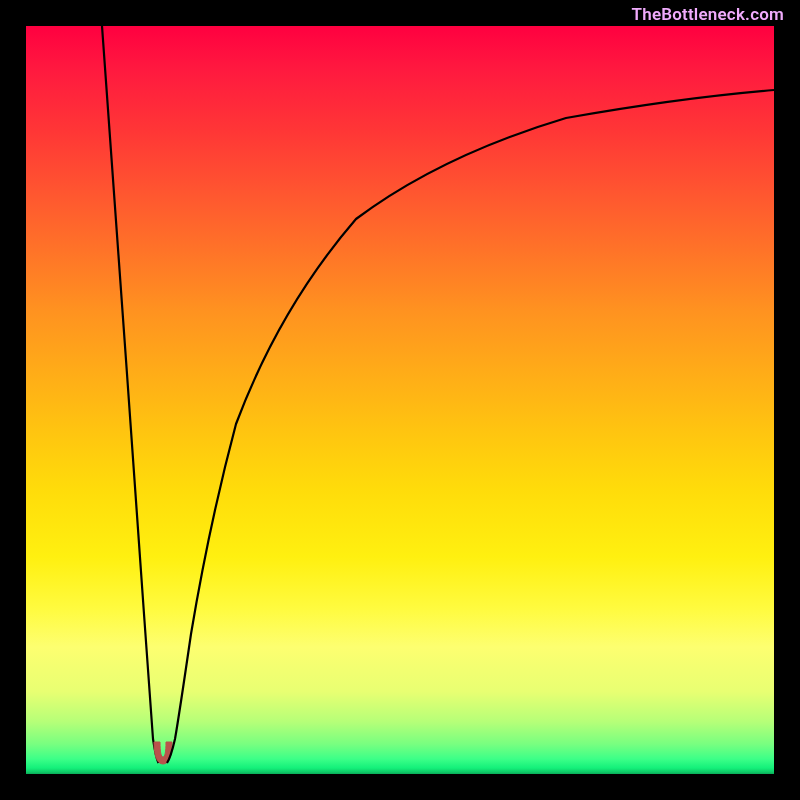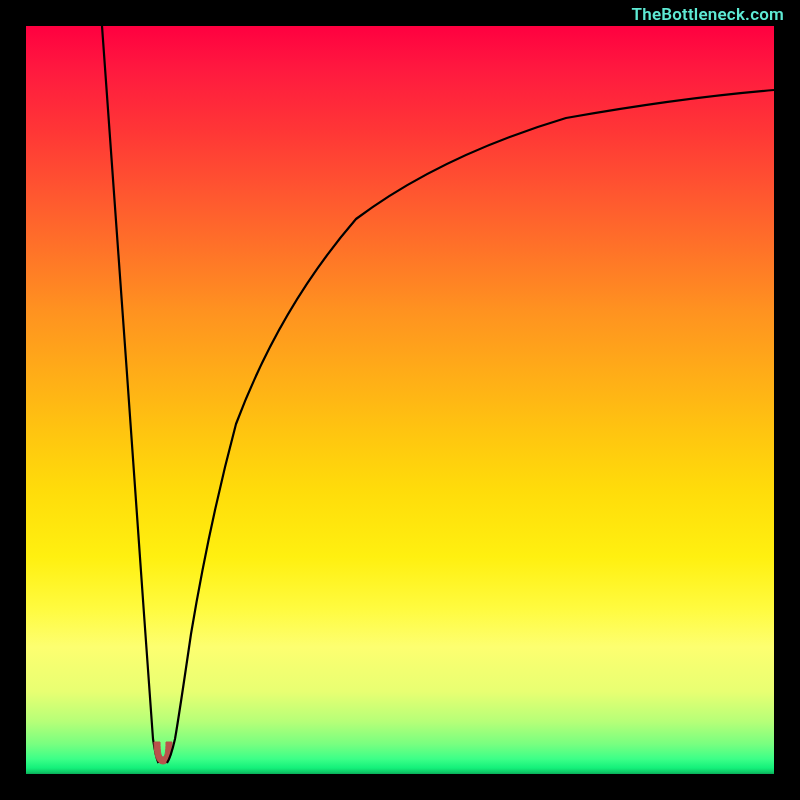--- a/index.html
+++ b/index.html
@@ -21,21 +21,21 @@
     #fdff70 83%,
     #e8ff72 89%,
     #b6ff78 93%,
     #78ff80 96%,
     #3cff88 98%,
     #14f07a 99.2%,
     #0fcd69 99.7%,
     #0aad59 100%
   )}
 svg.curve{position:absolute;left:0;top:0;width:748px;height:748px}
-.watermark{position:absolute;right:16px;top:4px;font:600 17px -apple-system,BlinkMacSystemFont,"Segoe UI",Roboto,Arial,sans-serif;color:#5eead4;letter-spacing:.2px}
+.watermark{position:absolute;right:16px;top:4px;font:600 17px -apple-system,BlinkMacSystemFont,"Segoe UI",Roboto,Arial,sans-serif;color:#f0abfc;letter-spacing:.2px}
 </style>
 </head>
 <body>
 
 <div class="frame">
   <div class="gradient"></div>
 
   <svg class="curve" viewBox="0 0 748 748" preserveAspectRatio="none">
 
     <path d="M 76 0

